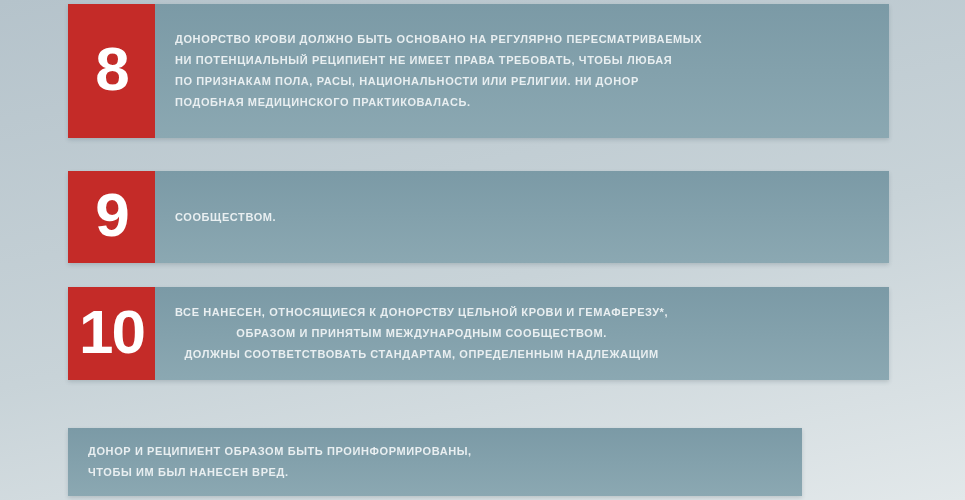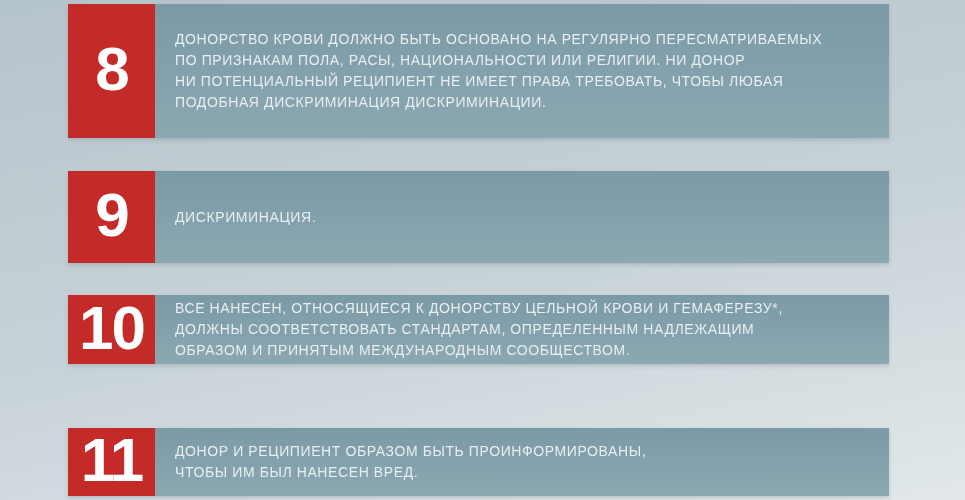--- a/index.html
+++ b/index.html
@@ -19,21 +19,21 @@
     background: linear-gradient(168deg, var(--bg_top) 0%, var(--bg_mid) 55%, var(--bg_bottom) 100%);
   }
   .block {
     position: absolute;
     left: 68px;
     display: flex;
     box-shadow: 0 2px 4px rgba(40, 60, 70, 0.18);
   }
   .block-8  { top: 4px;   height: 134px; }
   .block-9  { top: 171px; height: 92px;  }
-  .block-10 { top: 295px; height: 69px;  }
+  .block-10 { top: 287px; height: 93px; text-align: center;  }
   .block-11 { top: 428px; height: 68px;  }
   .num-box {
     width: 87px;
     flex: 0 0 87px;
     background: var(--red);
     color: var(--number_color);
     display: flex;
     align-items: center;
     justify-content: center;
   }
@@ -48,76 +48,73 @@
     width: 734px;
     flex: 0 0 734px;
     box-sizing: border-box;
     background: linear-gradient(to bottom, var(--panel_top), var(--panel_bottom));
     display: flex;
     align-items: center;
     padding: 0 22px 0 20px;
   }
   .text {
     color: var(--text_color);
-    font-weight: normal;
-    font-size: 14px;
+    font-weight: bold;
+    font-size: 11px;
     line-height: 21px;
     letter-spacing: 0.6px;
   }
   .line {
     white-space: nowrap;
   }
 </style>
 </head>
 <body>
 
 <div class="page">
 
   <section class="block block-8">
     <div class="num-box">
       <span>8</span>
     </div>
     <div class="panel">
       <div class="text">
         <div class="line">ДОНОРСТВО КРОВИ ДОЛЖНО БЫТЬ ОСНОВАНО НА РЕГУЛЯРНО ПЕРЕСМАТРИВАЕМЫХ</div>
+        <div class="line">НИ ПОТЕНЦИАЛЬНЫЙ РЕЦИПИЕНТ НЕ ИМЕЕТ ПРАВА ТРЕБОВАТЬ, ЧТОБЫ ЛЮБАЯ</div>
         <div class="line">ПО ПРИЗНАКАМ ПОЛА, РАСЫ, НАЦИОНАЛЬНОСТИ ИЛИ РЕЛИГИИ. НИ ДОНОР</div>
-        <div class="line">НИ ПОТЕНЦИАЛЬНЫЙ РЕЦИПИЕНТ НЕ ИМЕЕТ ПРАВА ТРЕБОВАТЬ, ЧТОБЫ ЛЮБАЯ</div>
-        <div class="line">ПОДОБНАЯ ДИСКРИМИНАЦИЯ ДИСКРИМИНАЦИИ.</div>
+        <div class="line">ПОДОБНАЯ МЕДИЦИНСКОГО ПРАКТИКОВАЛАСЬ.</div>
       </div>
     </div>
   </section>
 
   <section class="block block-9">
     <div class="num-box">
       <span>9</span>
     </div>
     <div class="panel">
       <div class="text">
-        <div class="line">ДИСКРИМИНАЦИЯ.</div>
+        <div class="line">СООБЩЕСТВОМ.</div>
       </div>
     </div>
   </section>
 
   <section class="block block-10">
     <div class="num-box">
       <span>10</span>
     </div>
     <div class="panel">
       <div class="text">
         <div class="line">ВСЕ НАНЕСЕН, ОТНОСЯЩИЕСЯ К ДОНОРСТВУ ЦЕЛЬНОЙ КРОВИ И ГЕМАФЕРЕЗУ*,</div>
+        <div class="line">ОБРАЗОМ И ПРИНЯТЫМ МЕЖДУНАРОДНЫМ СООБЩЕСТВОМ.</div>
         <div class="line">ДОЛЖНЫ СООТВЕТСТВОВАТЬ СТАНДАРТАМ, ОПРЕДЕЛЕННЫМ НАДЛЕЖАЩИМ</div>
-        <div class="line">ОБРАЗОМ И ПРИНЯТЫМ МЕЖДУНАРОДНЫМ СООБЩЕСТВОМ.</div>
       </div>
     </div>
   </section>
 
   <section class="block block-11">
-    <div class="num-box">
-      <span>11</span>
-    </div>
     <div class="panel">
       <div class="text">
         <div class="line">ДОНОР И РЕЦИПИЕНТ ОБРАЗОМ БЫТЬ ПРОИНФОРМИРОВАНЫ,</div>
         <div class="line">ЧТОБЫ ИМ БЫЛ НАНЕСЕН ВРЕД.</div>
       </div>
     </div>
   </section>
 
 </div>
 

